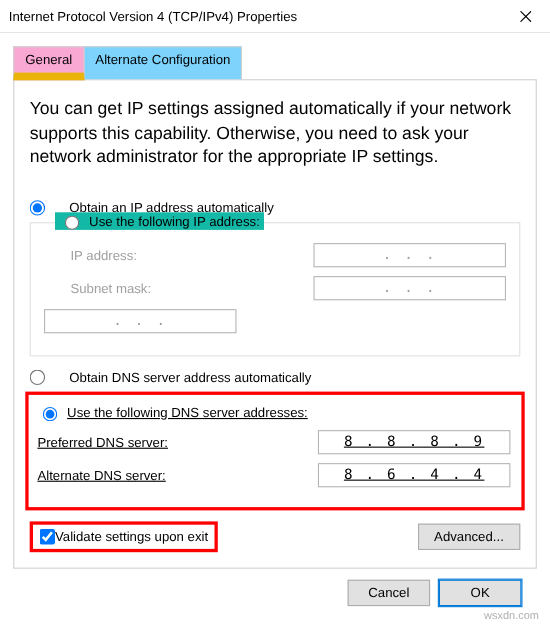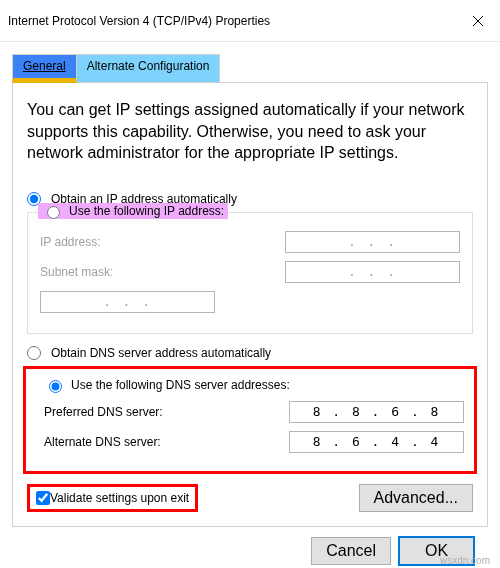--- a/index.html
+++ b/index.html
@@ -10,21 +10,21 @@
     background: #fff;
     width: 500px;
     height: 568px;
     overflow: hidden;
     color: #000;
   }
   .titlebar {
     display: flex;
     align-items: center;
     justify-content: space-between;
-    height: 42px;
+    height: 30px;
     padding-left: 8px;
     border-bottom: 1px solid #e5e5e5;
   }
   .titlebar-title { font-size: 12px; }
   .titlebar-close {
     width: 45px;
     height: 30px;
     display: flex;
     align-items: center;
     justify-content: center;
@@ -41,93 +41,93 @@
   }
   .tab {
     border: 1px solid #d0d0d0;
     border-bottom: none;
     background: #fff;
     padding: 4px 10px 5px 10px;
     font-size: 12px;
     position: relative;
   }
   .tab.active {
-    background: #3b82f6;
-    border-bottom: 5px solid #eab308;
+    background: #f9a8d4;
+    border-bottom: 7px solid #eab308;
     margin-bottom: -1px;
-    text-decoration: underline;
   }
   .tab.inactive {
     background: #7dd3fc;
     border-left: none;
   }
   .panel {
     border: 1px solid #d0d0d0;
     padding: 16px 14px 14px 14px;
   }
   .desc {
     font-size: 16px;
     line-height: 1.35;
     margin-bottom: 28px;
   }
   .radio-row {
     display: flex;
     align-items: center;
-    gap: 6px;
+    gap: 18px;
     margin: 4px 0 6px 0;
   }
   .radio-row input[type=radio] {
     margin: 0 4px 0 0;
     width: 14px;
     height: 14px;
   }
   .group-box {
     border: 1px solid #e0e0e0;
     padding: 10px 12px 12px 12px;
     margin: 4px 0 12px 0;
     position: relative;
   }
   .group-header {
     position: absolute;
     top: -10px;
-    left: 10px;
-    background: #f0abfc;
+    left: 22px;
+    background: #14b8a6;
     padding: 0 4px;
     display: flex;
     align-items: center;
     gap: 6px;
   }
   .field-row {
     display: flex;
     align-items: center;
     justify-content: space-between;
     margin: 8px 0;
   }
   .field-row .lbl { font-size: 12px; }
-  .field-row .lbl.disabled { color: #a0a0a0; }
+  .field-row .lbl.disabled { color: #a0a0a0; margin-left: 24px; }
   .ip-box {
     width: 175px;
     height: 22px;
     border: 1px solid #b5b5b5;
     background: #fff;
     display: flex;
     align-items: center;
     justify-content: center;
     font-family: monospace;
     font-size: 13px;
     letter-spacing: 2px;
   }
   .ip-box.disabled {
     color: #a0a0a0;
     background: #fff;
   }
   .highlight-red {
     border: 3px solid #ff0000;
-    padding: 4px 10px 10px 18px;
+    padding: 4px 10px 10px 8px;
     margin: 6px -4px 10px -4px;
+    text-decoration: underline;
   }
   .dns-header {
     display: flex;
     align-items: center;
     gap: 6px;
     margin: 4px 0 8px 0;
   }
   .bottom-row {
     display: flex;
     align-items: center;
@@ -143,21 +143,21 @@
   }
   .chk-wrap input[type=checkbox] {
     width: 14px;
     height: 14px;
     margin: 0;
   }
   .btn {
     background: #e1e1e1;
     border: 1px solid #adadad;
     padding: 4px 14px;
-    font-size: 16px;
+    font-size: 12px;
     font-family: inherit;
     min-width: 75px;
   }
   .btn.default {
     border: 1px solid #0078d7;
     outline: 1px solid #0078d7;
   }
   .dlg-buttons {
     display: flex;
     justify-content: flex-end;
@@ -225,21 +225,21 @@
       <span>Obtain DNS server address automatically</span>
     </div>
 
     <div class="highlight-red">
       <div class="dns-header">
         <input type="radio" name="dns" checked="" style="">
         <span>Use the following DNS server addresses:</span>
       </div>
       <div class="field-row">
         <span class="lbl">Preferred DNS server:</span>
-        <div class="ip-box">8 . 8 . 6 . 8</div>
+        <div class="ip-box">8 . 8 . 8 . 9</div>
       </div>
       <div class="field-row">
         <span class="lbl">Alternate DNS server:</span>
         <div class="ip-box">8 . 6 . 4 . 4</div>
       </div>
     </div>
 
     <div class="bottom-row">
       <label class="chk-wrap">
         <input type="checkbox" checked="" style="">

